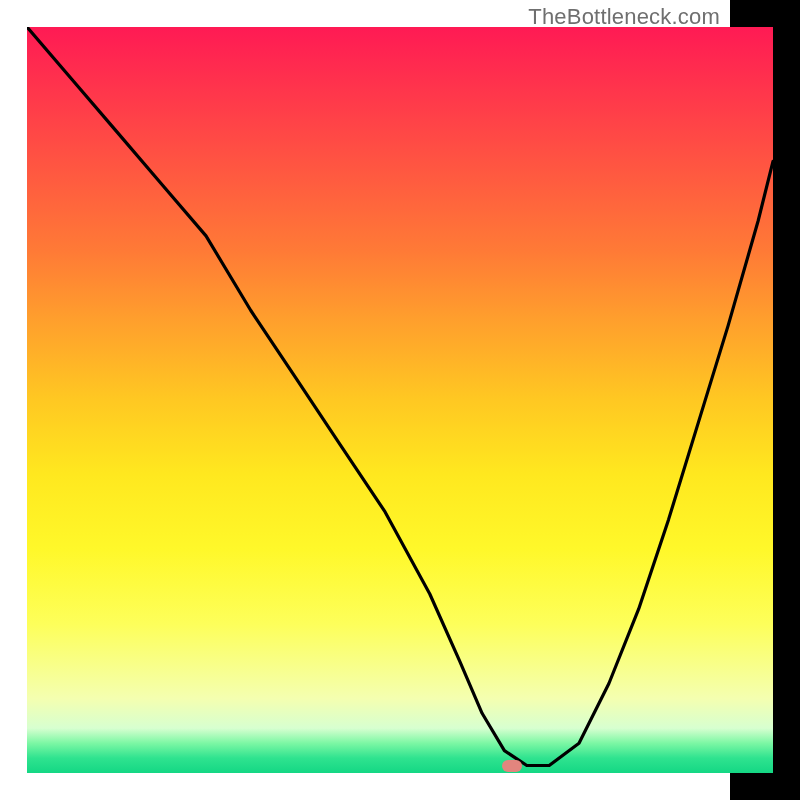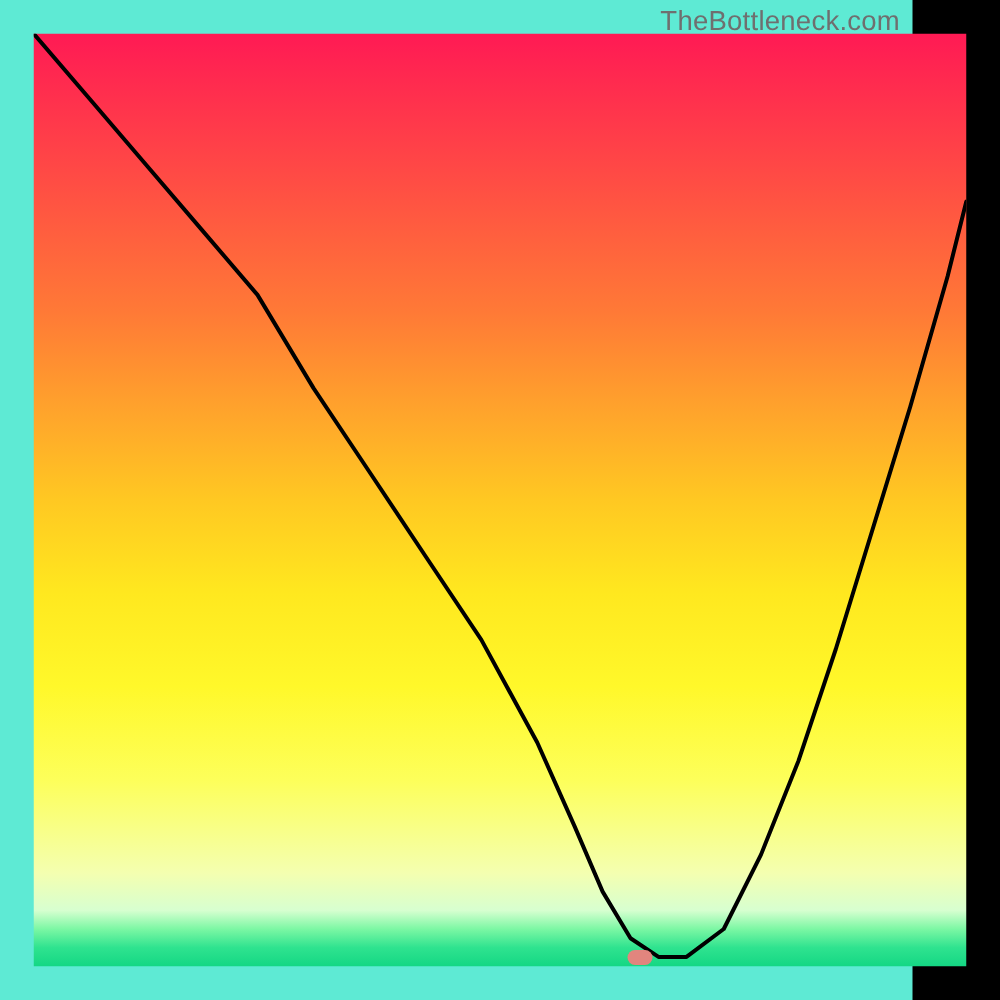--- a/index.html
+++ b/index.html
@@ -8,21 +8,21 @@
     width: 800px;
     height: 800px;
     background: #000;
     overflow: hidden;
     font-family: Arial, Helvetica, sans-serif;
   }
   .frame {
     position: relative;
     width: 730px;
     height: 800px;
-    background: #5eead4;
+    background: #ffffff;
   }
   .plot {
     position: absolute;
     left: 27px;
     top: 27px;
     width: 746px;
     height: 746px;
     
     background: linear-gradient(
       to bottom,

